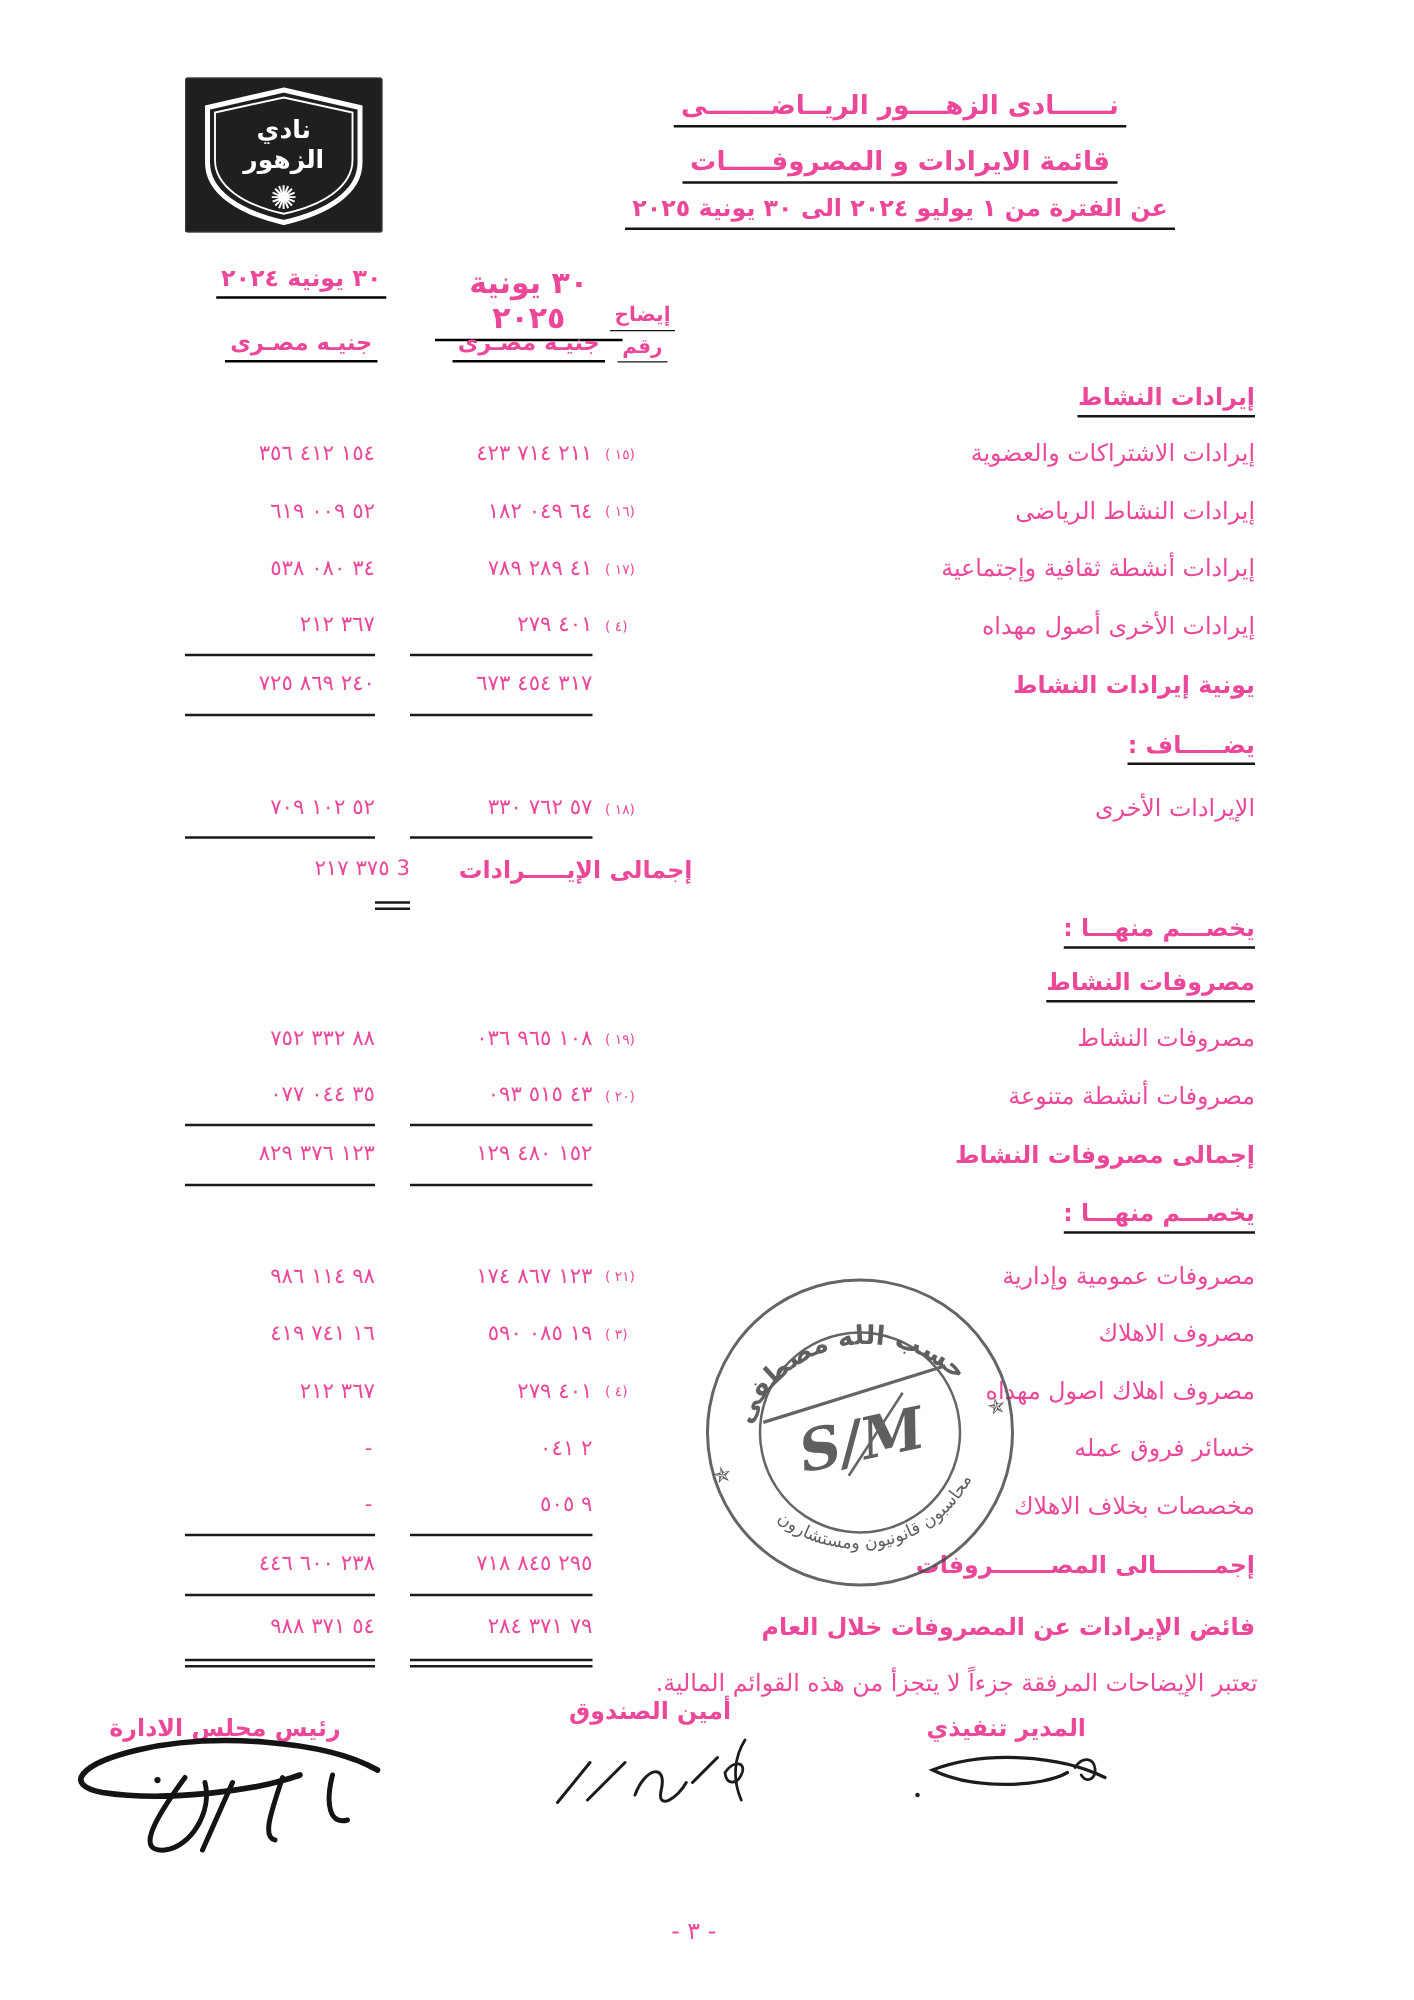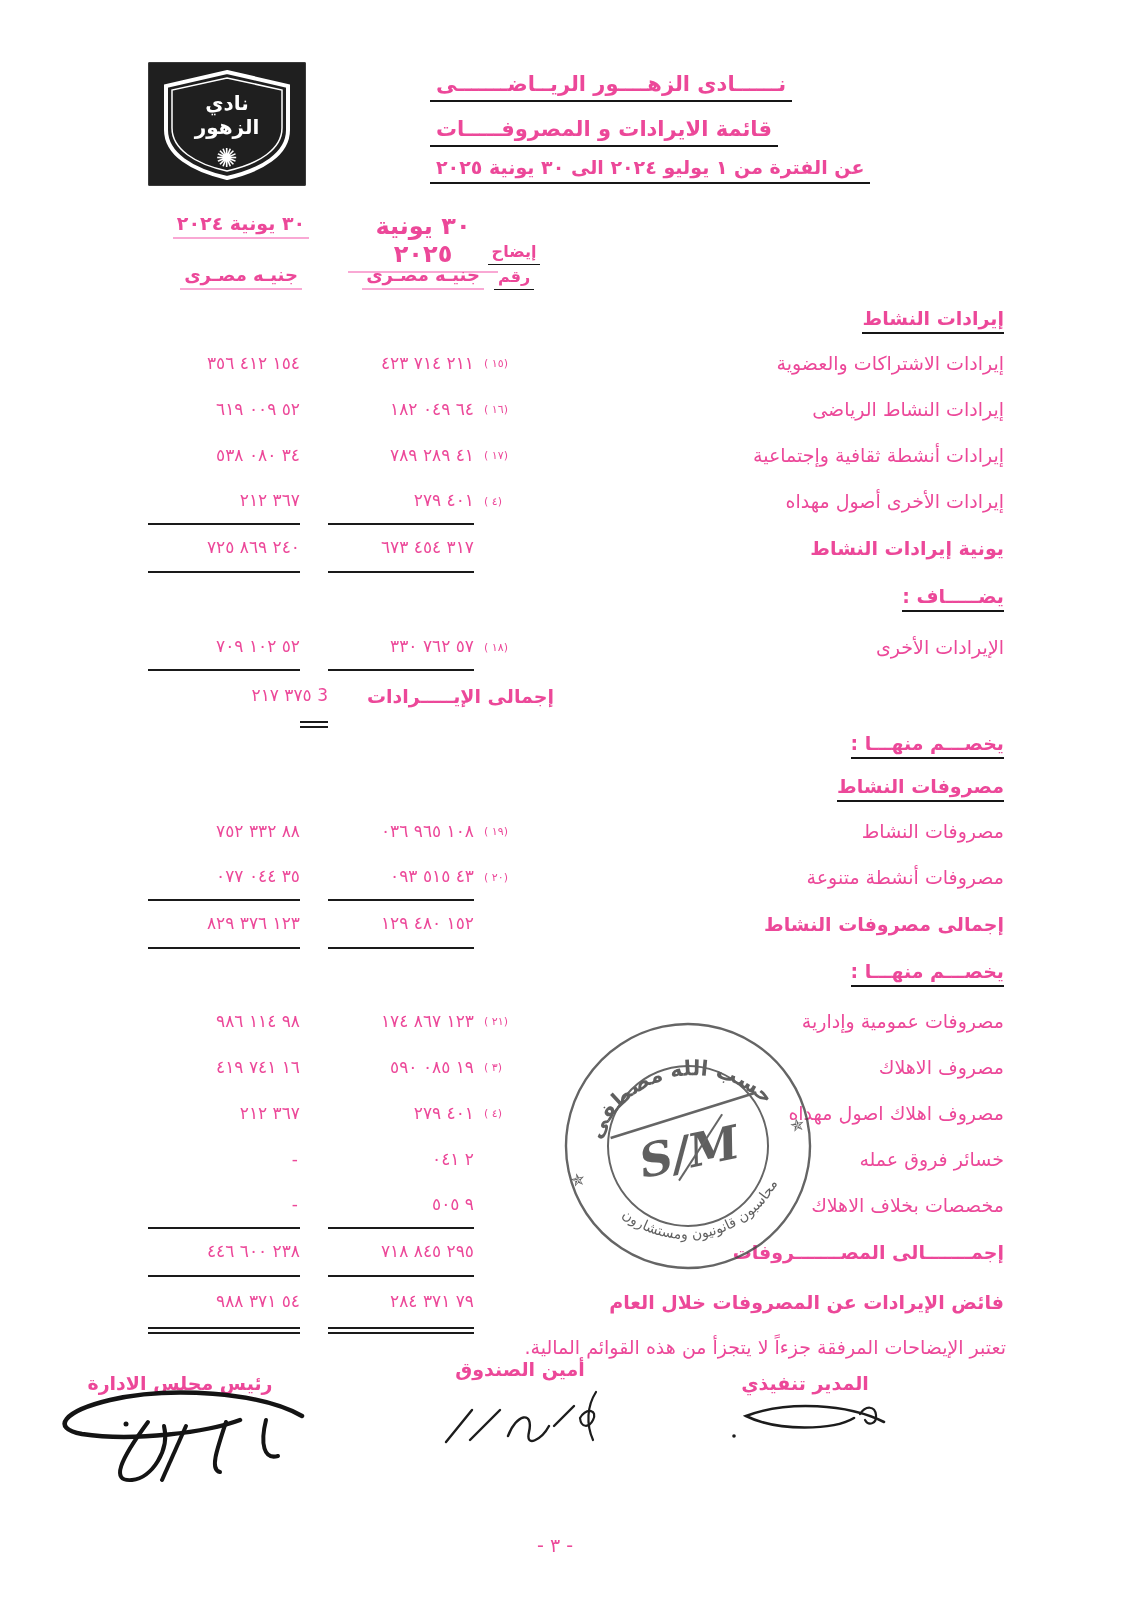--- a/index.html
+++ b/index.html
@@ -6,28 +6,28 @@
   .doc-page{
     position:relative;width:1131px;height:1600px;margin:0 auto;
     background:#ffffff;color:#ec4899;overflow:hidden;
     font-family:"DejaVu Sans",sans-serif;
   }
   
   .logo-box{position:absolute;left:148px;top:62px;width:158px;height:124px;
     background:#1f1f1f;border-radius:2px;box-shadow:0 0 0 1px #3a3a3a inset;}
   .logo-box svg{width:100%;height:100%;}
   
-  .hdr{position:absolute;left:430px;width:580px;text-align:left;direction:rtl;}
+  .hdr{position:absolute;left:430px;width:580px;text-align:center;direction:rtl;}
   .hdr span{display:inline-block;border-bottom:2px solid #161616;padding:0 6px 4px;}
   .hdr-club{top:72px;font-size:21px;font-weight:bold;}
   .hdr-statement{top:117px;font-size:21px;font-weight:bold;}
   .hdr-period{top:156px;font-size:19px;font-weight:bold;}
   
   .colhead{position:absolute;text-align:center;font-weight:bold;direction:rtl;}
-  .colhead span{display:inline-block;border-bottom:2px solid #f9a8d4;padding:0 4px 3px;}
+  .colhead span{display:inline-block;border-bottom:2px solid #000000;padding:0 4px 3px;}
   .ch-date24{left:168px;top:212px;width:146px;font-size:19px;}
   .ch-date25{left:348px;top:212px;width:150px;font-size:24px;text-align:center;}
   .ch-cur24{left:168px;top:264px;width:146px;font-size:18px;}
   .ch-cur25{left:348px;top:264px;width:150px;font-size:18px;}
   .ch-note{left:476px;top:240px;width:76px;font-size:16px;line-height:1.45;}
   .ch-note span{padding-bottom:1px;border-bottom:1.5px solid #161616;}
   
   .fin-table{position:absolute;left:148px;top:300px;width:858px;}
   .row{display:grid;grid-template-columns:152px 28px 146px 82px 1fr;align-items:center;}
   .row-section{height:40px;}

